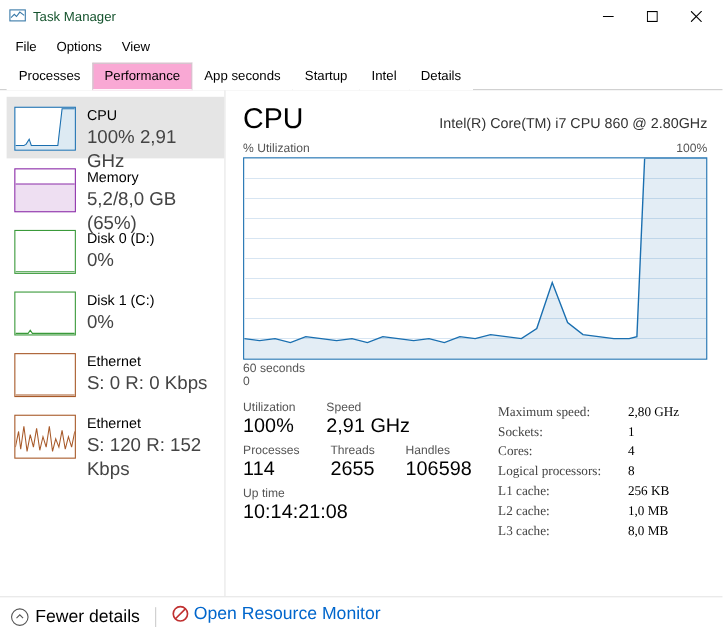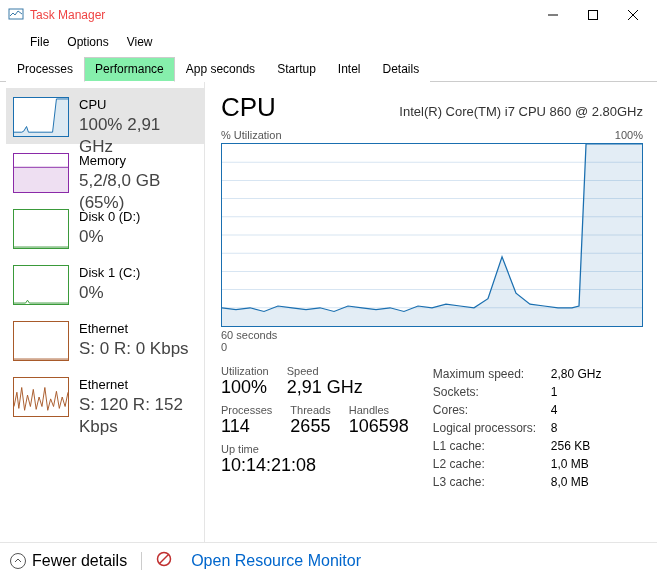--- a/index.html
+++ b/index.html
@@ -8,40 +8,40 @@
     font-size: 12px;
     color: #000;
     background: #fff;
     width: 657px;
     height: 582px;
     overflow: hidden;
   }
   .titlebar {
     display: flex; align-items: center; justify-content: space-between;
     height: 30px; padding: 0 4px 0 8px;
-    color: #ef4444;
+    color: #14532d;
   }
   .titlebar-left { display: flex; align-items: center; gap: 6px; }
   .titlebar-right { display: flex; }
   .win-btn { width: 40px; height: 28px; display:flex; align-items:center; justify-content:center; color:#333; }
   .win-btn svg { width: 10px; height: 10px; }
   .menubar {
-    display: flex; gap: 2px; padding: 2px 22px; font-size: 12px; color:#000;
+    display: flex; gap: 2px; padding: 2px 6px; font-size: 12px; color:#000;
   }
   .menubar div { padding: 3px 8px; }
   .tabs {
     display: flex; border-bottom: 1px solid #ccc; padding-left: 6px; font-size:12px;
     margin-top:2px;
   }
   .tab {
     padding: 4px 10px 5px; border: 1px solid transparent; border-bottom: none;
     position: relative; top: 1px; background: #fff;
   }
   .tab.active {
-    border-color: #ccc; border-bottom: 1px solid #fff; background: #86efac;
+    border-color: #ccc; border-bottom: 1px solid #fff; background: #f9a8d4;
   }
   .content { display: flex; height: 460px; }
   .sidebar {
     width: 205px; border-right: 1px solid #e5e5e5; padding: 6px 0 0 6px;
     overflow-y: auto;
   }
   .side-item {
     display: flex; gap: 10px; padding: 8px 6px; border: 1px solid transparent;
     height: 56px;
   }
@@ -61,33 +61,33 @@
   .main-header h1 { font-size: 26px; font-weight: 400; }
   .main-header .cpu-desc { font-size: 13px; color:#333; }
   .chart-meta { display:flex; justify-content:space-between; font-size:11px; color:#555; margin-bottom:2px;}
   .chart {
     border: 1px solid #1a6fb0; height: 184px; position:relative; background:#fff;
   }
   .chart svg { position:absolute; inset:0; width:100%; height:100%; }
   .chart-time { display:flex; justify-content:space-between; font-size:11px; color:#555; margin-top:2px;flex-direction:column;}
 
   .stats { display:flex; margin-top: 12px; gap: 24px;}
-  .stats-left .row { display:flex; gap: 18px; margin-bottom:6px;}
+  .stats-left .row { display:flex; gap: 28px; margin-bottom:6px;}
   .stat .label { font-size:11px; color:#555; }
   .stat .value { font-size:18px; }
-  .stats-right { font-size: 12px; line-height: 1.5; }
+  .stats-right { font-size: 12px; line-height: 1.5; font-family: Liberation Serif, serif; }
   .stats-right .kv { display:flex; }
   .stats-right .k { width: 118px; color:#444; }
 
   .footer {
     border-top: 1px solid #e5e5e5; height: 36px; display:flex; align-items:center;
     padding: 0 10px; gap: 14px; font-size:16px;
   }
   .footer .sep { width:1px; height:18px; background:#ccc; }
-  .footer .link { color:#0066cc; display:flex; align-items:center; gap:19px;}
+  .footer .link { color:#0066cc; display:flex; align-items:flex-start; gap:4px;}
   .footer .fewer { display:flex; align-items:center; gap:6px; color:#000;}
   .circle-icon { width:16px; height:16px; border:1px solid #555; border-radius:50%; display:flex; align-items:center; justify-content:center;}
   .app-icon svg { width:16px; height:16px; }
 </style>
 </head>
 <body>
 
 <div class="titlebar">
   <div class="titlebar-left">
     <span class="app-icon">

